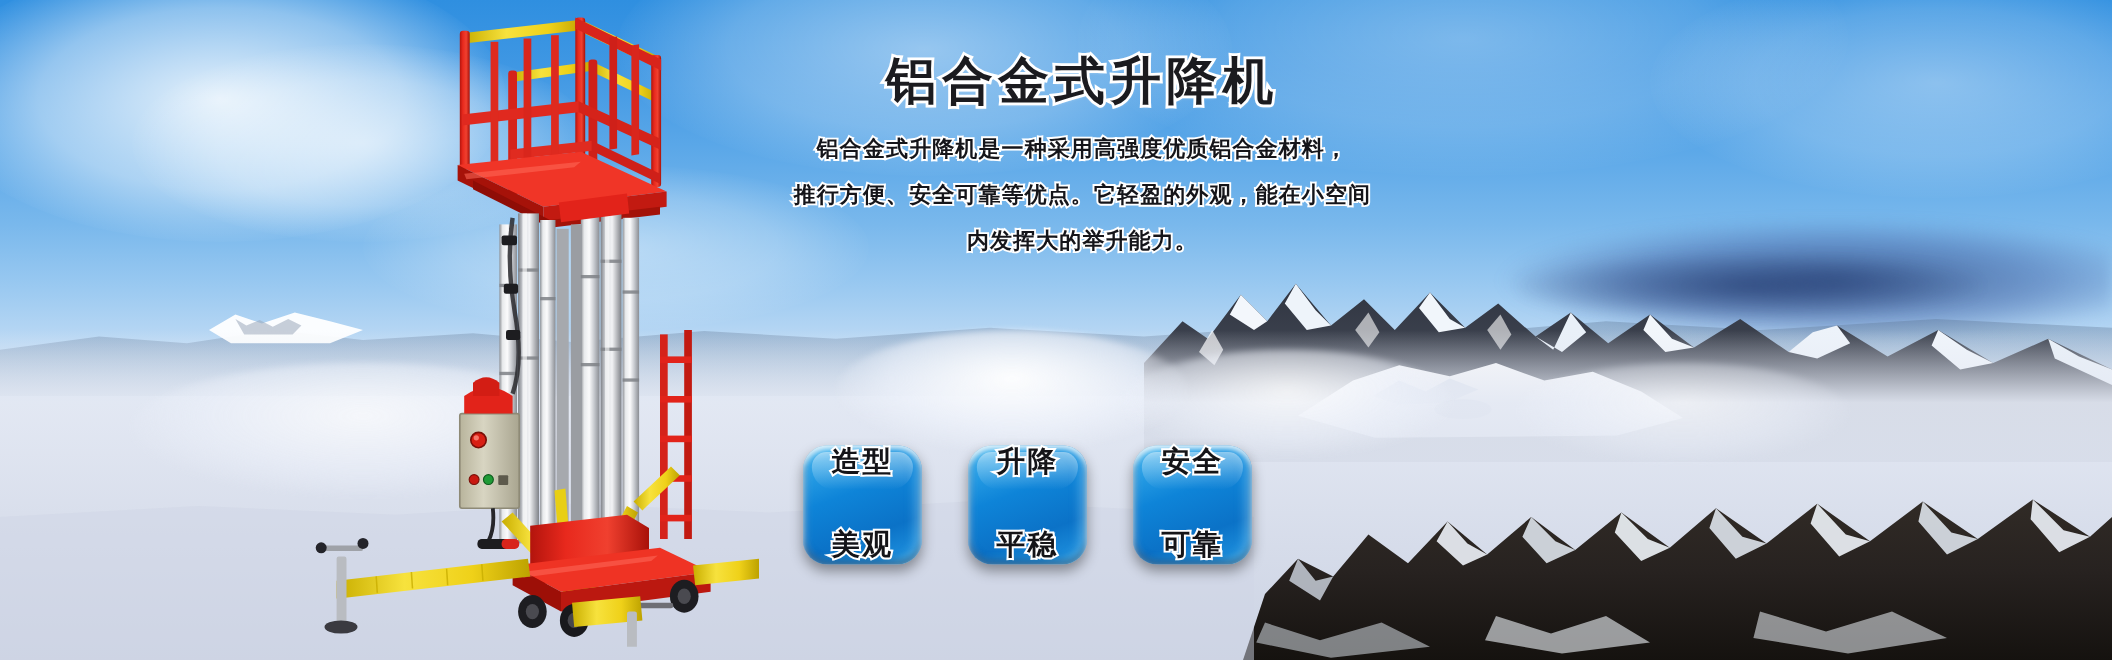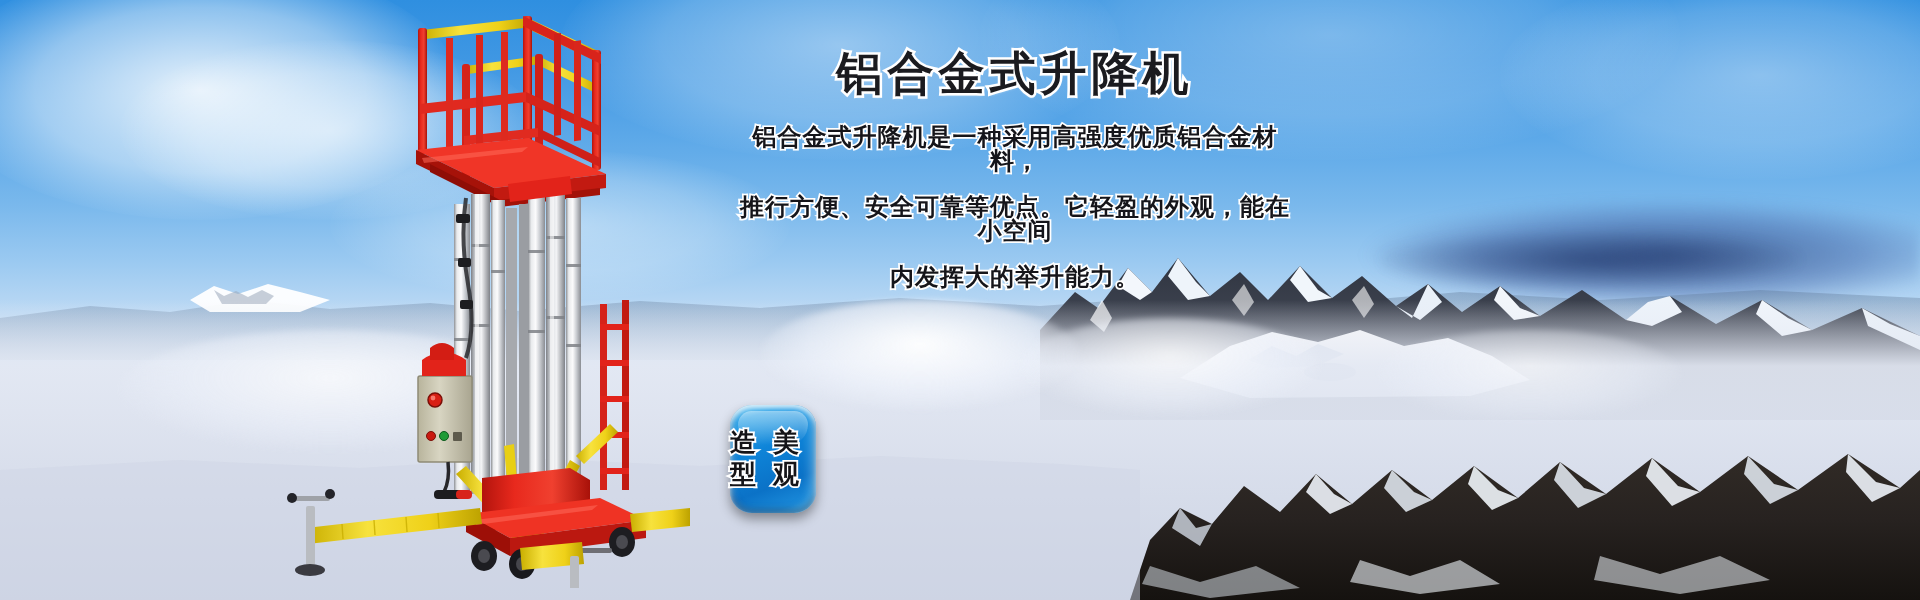--- a/index.html
+++ b/index.html
@@ -62,60 +62,60 @@
     filter:blur(3px);
   }
 
   
   .mtnlayer { position:absolute; left:0; right:0; bottom:0; height:600px; pointer-events:none; }
 
   
   .machine { position:absolute; left:270px; top:8px; width:420px; height:580px; }
 
   
-  .copy { position:absolute; left:735px; top:48px; width:560px; }
+  .copy { position:absolute; left:704px; top:48px; width:560px; }
 
   .headline {
     font-family:"DejaVu Sans","Liberation Sans",sans-serif;
     font-size:46px; font-weight:bold; letter-spacing:5px;
     color:#1b1b1f; text-align:center; line-height:1.1;
     -webkit-text-stroke:5px #ffffff;
     paint-order:stroke fill;
     text-shadow:0 2px 3px rgba(255,255,255,.55);
   }
   .desc { margin-top:26px; }
   .desc .line {
     font-family:"DejaVu Sans","Liberation Sans",sans-serif;
-    font-size:24px; font-weight:bold; letter-spacing:1px;
+    font-size:20px; font-weight:bold; letter-spacing:1px;
     color:#15151a; line-height:1;
     margin-bottom:22px; text-align:center;
     -webkit-text-stroke:3.4px #ffffff;
     paint-order:stroke fill;
   }
   .desc .line:last-child { margin-bottom:0;font-family:Liberation Serif, serif; }
 
   
   .badges {
     position:absolute; left:730px; top:405px;
     display:flex; gap:42px;
   }
   .badge {
     position:relative;
-    width:86px; height:108px;
+    width:108px; height:108px;
     border-radius:22px;
     background:
       linear-gradient(160deg, #7fd2f6 0%, #2ea4e8 14%, #0e84d8 40%, #0b72c7 70%, #1a8ad9 88%, #4fb9ef 100%);
     box-shadow:
       0 6px 12px rgba(0,0,0,.38),
       inset 0 3px 5px rgba(255,255,255,.75),
       inset 0 -4px 7px rgba(0,42,85,.5),
       inset 4px 0 6px rgba(255,255,255,.22),
       inset -5px 0 10px rgba(160,225,255,.55);
-    display:flex; 
-    align-items:center; justify-content:center;
+    display:flex; flex-direction:column;
+    align-items:center; justify-content:space-between;
   }
   .badge::after {
     content:""; position:absolute; left:8px; right:8px; top:6px; height:34px;
     border-radius:16px 16px 24px 24px;
     background:linear-gradient(to bottom, rgba(255,255,255,.45), rgba(255,255,255,0));
     pointer-events:none;
   }
   .badge .bl {
     position:relative; z-index:2;
     font-family:"DejaVu Sans","Liberation Sans",sans-serif;
@@ -424,15 +424,23 @@
       <div class="line">推行方便、安全可靠等优点。它轻盈的外观，能在小空间</div>
       <div class="line">内发挥大的举升能力。</div>
     </div>
   </div>
 
   <div class="badges">
     <div class="badge">
       <span class="bl">造型</span>
       <span class="bl">美观</span>
     </div>
+    <div class="badge">
+      <span class="bl">升降</span>
+      <span class="bl">平稳</span>
+    </div>
+    <div class="badge">
+      <span class="bl">安全</span>
+      <span class="bl">可靠</span>
+    </div>
   </div>
 
 </div>
 
 </body></html>

